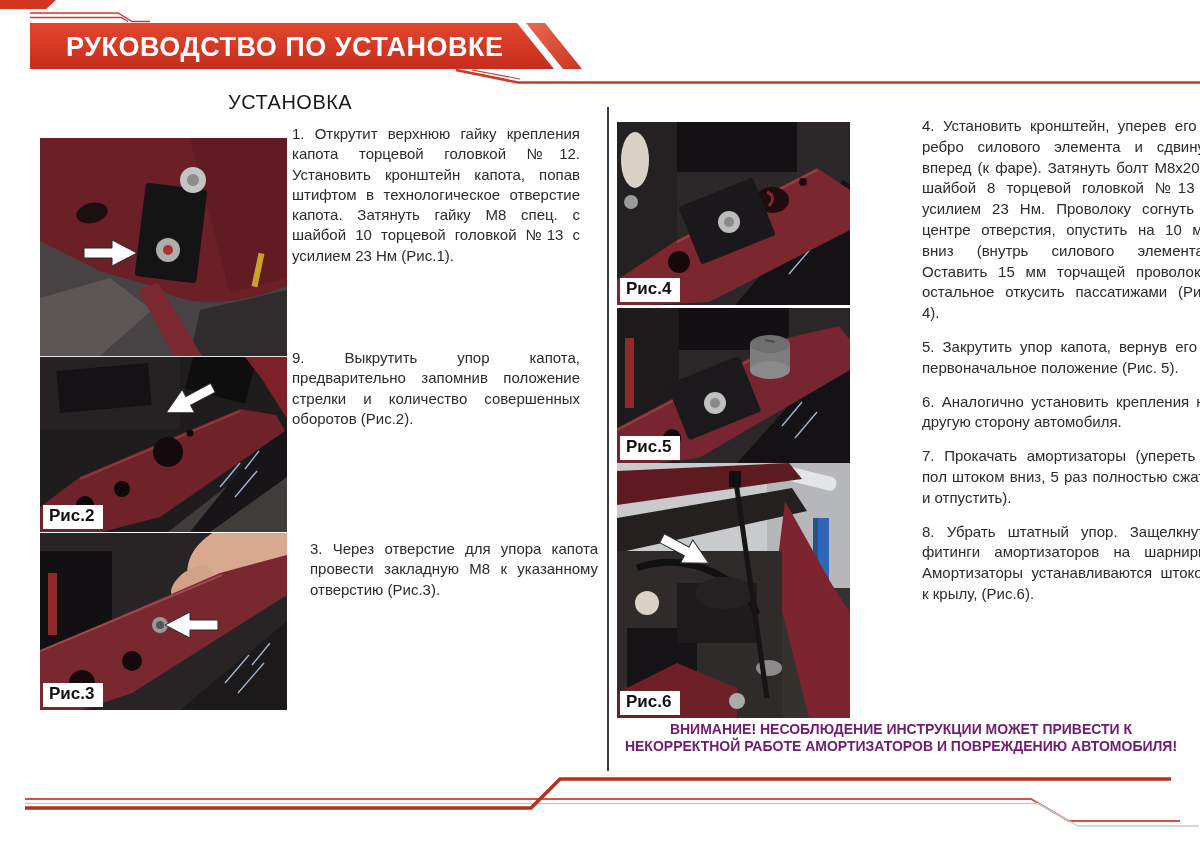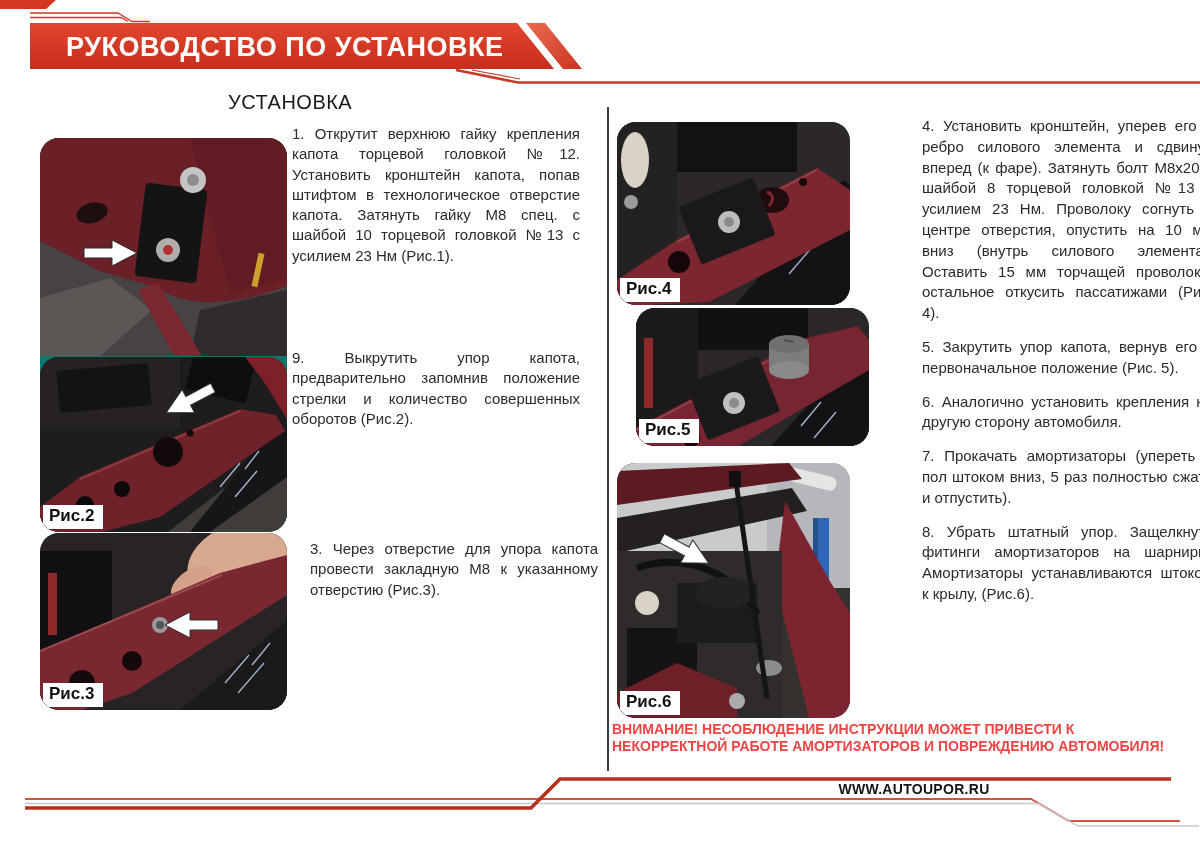--- a/index.html
+++ b/index.html
@@ -9,29 +9,29 @@
   
   #banner-text{position:absolute;left:66px;top:33px;width:460px;height:28px;line-height:28px;
     color:#ffffff;font-size:27px;font-weight:bold;letter-spacing:.5px;}
   #section-title{position:absolute;left:228px;top:91px;font-size:20px;font-weight:normal;color:#1a1a1a;letter-spacing:.5px;}
   
   .step{position:absolute;width:288px;font-size:15px;line-height:20.3px;color:#2b2b2b;
     text-align:justify;}
   #right-steps{position:absolute;left:907px;top:116px;width:291px;margin-left:15px;}
   #right-steps .rstep{font-size:15px;line-height:20.8px;color:#2b2b2b;text-align:justify;margin:0 0 13px 0;}
   
-  .photo{position:absolute;overflow:hidden;background:#0f766e;border-radius:19px;}
+  .photo{position:absolute;overflow:hidden;background:#e5e5e5;}
   .photo svg{display:block;}
   .fig-label{position:absolute;left:3px;bottom:3px;background:#ffffff;padding:0 9px 2px 6px;
     font-size:17px;font-weight:bold;color:#101010;line-height:22px;}
   
   #divider{position:absolute;left:607px;top:107px;width:2px;height:664px;background:#3a3a3a;}
   
-  #warning{position:absolute;left:612px;top:721px;width:578px;
-    color:#ef4444;font-weight:bold;font-size:14px;line-height:16.5px;}
+  #warning{position:absolute;left:612px;top:721px;width:578px;text-align:center;
+    color:#701a75;font-weight:bold;font-size:14px;line-height:16.5px;}
   
   #footer-url{position:absolute;left:764px;top:781px;width:300px;text-align:center;
     font-size:14px;font-weight:bold;color:#141414;letter-spacing:.3px;}
 </style>
 </head>
 <body>
 
 <div id="page">
 
   <svg class="abs" style="left:0;top:0;" width="1200" height="90" viewBox="0 0 1200 90">
@@ -153,21 +153,21 @@
       <circle cx="186" cy="60" r="4" fill="#1a0a0c"></circle>
       <circle cx="62" cy="140" r="11" fill="#16080a"></circle>
       <circle cx="97" cy="122" r="9" fill="#16080a"></circle>
       <rect x="70" y="68" width="80" height="62" rx="3" fill="#1a181a" transform="rotate(-22 110 99)"></rect>
       <circle cx="112" cy="100" r="11" fill="#bcbcbc"></circle>
         <circle cx="112" cy="100" r="5" fill="#8a8a8a"></circle>
     </svg>
     <div class="fig-label">Рис.4</div>
   </div>
 
-  <div class="photo" style="left:636px;top:308px;width:233px;height:138px;text-align:right;">
+  <div class="photo" style="left:617px;top:308px;width:233px;height:155px;text-align:right;">
     <svg width="233" height="155" viewBox="0 0 233 155">
       <rect width="233" height="155" fill="#2b2729"></rect>
       <rect x="0" y="0" width="62" height="155" fill="#1c1a1b"></rect>
       <rect x="8" y="30" width="9" height="70" fill="#8e2a2a"></rect>
       <rect x="62" y="0" width="110" height="42" fill="#121012"></rect>
       <polygon points="120,155 228,35 233,40 233,155" fill="#141214"></polygon>
       <path d="M165,118 l20,-24 M178,130 l22,-26" stroke="#9fb4cf" stroke-width="1.4" fill="none"></path>
       <polygon points="0,155 0,120 170,30 222,18 233,32 233,62 82,150 40,155" fill="#772530"></polygon>
       <path d="M0,122 L172,32" stroke="#8f3f47" stroke-width="2" fill="none"></path>
       <circle cx="55" cy="130" r="9" fill="#15080a"></circle>
@@ -212,15 +212,14 @@
     <div class="fig-label">Рис.6</div>
   </div>
 
   <div id="warning">ВНИМАНИЕ! НЕСОБЛЮДЕНИЕ ИНСТРУКЦИИ МОЖЕТ ПРИВЕСТИ К НЕКОРРЕКТНОЙ РАБОТЕ АМОРТИЗАТОРОВ И ПОВРЕЖДЕНИЮ АВТОМОБИЛЯ!</div>
 
   <svg class="abs" style="left:0;top:770px;" width="1200" height="78" viewBox="0 770 1200 78">
     <path d="M25,799 H1031 L1069,821 H1180" stroke="#cf5540" stroke-width="1.8" fill="none"></path>
     <path d="M25,803.5 H1038 L1078,826 H1199" stroke="#c9c9c9" stroke-width="1.4" fill="none"></path>
     <path d="M25,808 H531 L560,779 H1171" stroke="#b5301f" stroke-width="3.6" fill="none"></path>
   </svg>
-  <div id="footer-url">WWW.AUTOUPOR.RU</div>
 
 </div>
 
 </body></html>

